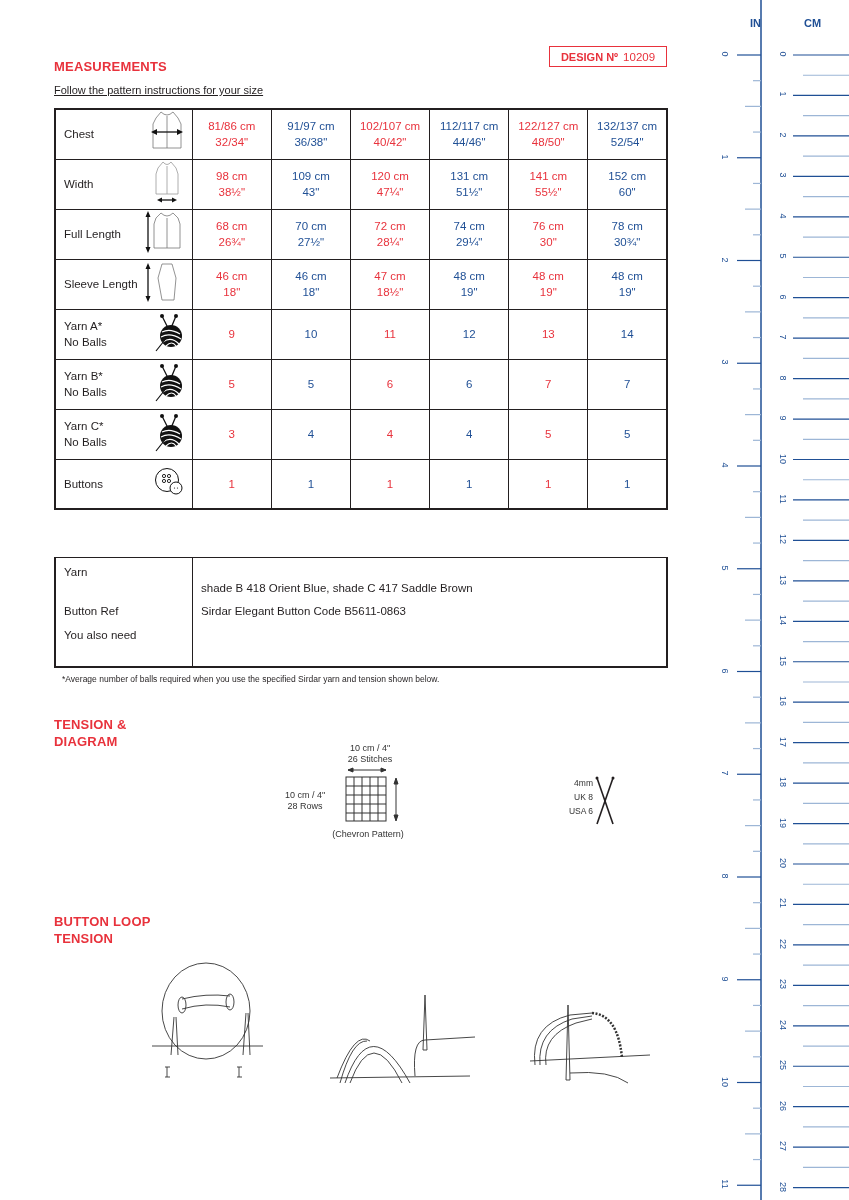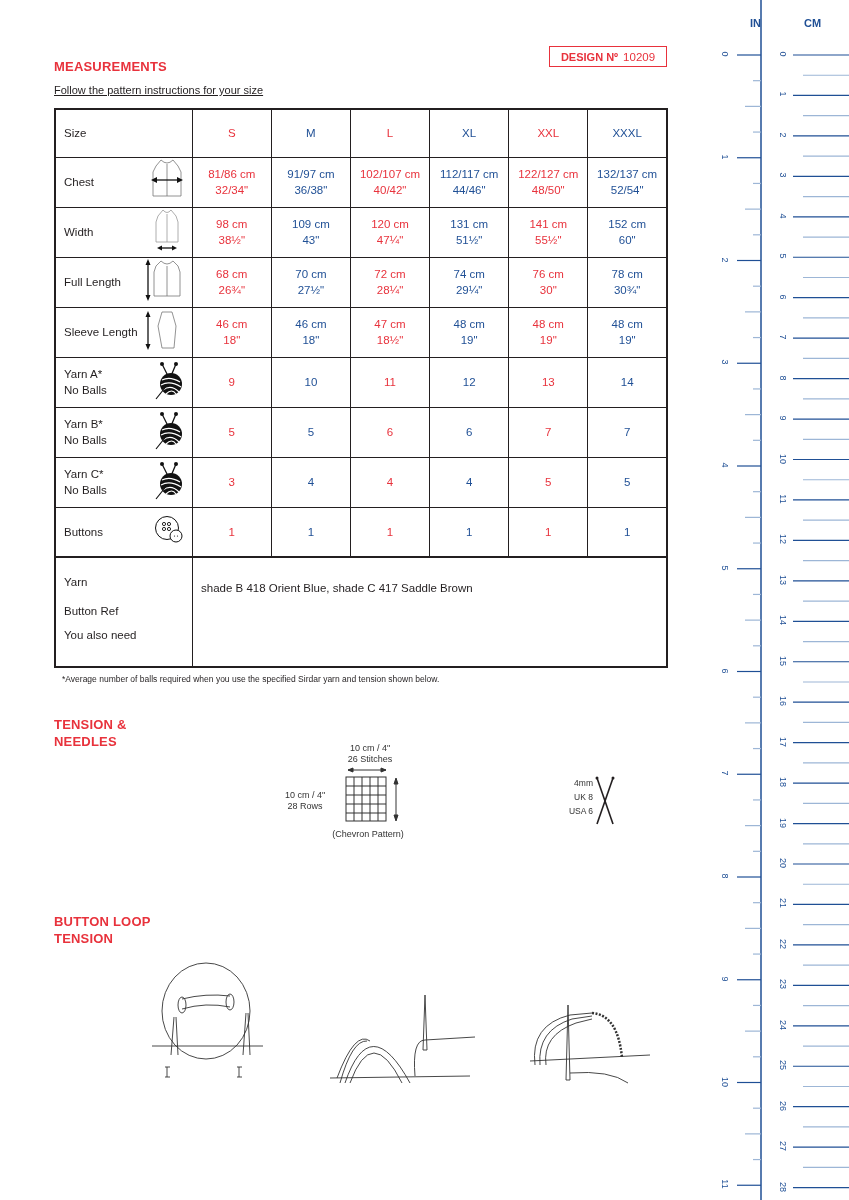--- a/index.html
+++ b/index.html
@@ -62,29 +62,20 @@
 
 <div id="measurements-title" class="section-title">MEASUREMENTS</div>
 <div class="design-box">
   <span>DESIGN Nº</span>
   <span class="num">10209</span>
 </div>
 <div class="subtitle">Follow the pattern instructions for your size</div>
 
 <table class="mtable">
   <tbody id="mtable-body">
-    <tr class="size-row">
-      <td class="label-cell">Size</td>
-      <td class="val red">S</td>
-      <td class="val blue">M</td>
-      <td class="val red">L</td>
-      <td class="val blue">XL</td>
-      <td class="val red">XXL</td>
-      <td class="val blue">XXXL</td>
-    </tr>
   <tr>
         <td class="label-cell"><div class="lbl">Chest</div><span class="icon-wrap">
   <svg width="34" height="44" viewBox="0 0 34 44">
               <g fill="none" stroke="#777" stroke-width="0.8">
                 <path d="M11,2 L6,8 L3,14 L3,38 L31,38 L31,14 L28,8 L23,2 Q17,8 11,2 Z"></path>
                 <line x1="17" y1="6" x2="17" y2="38"></line>
               </g>
               <g stroke="#111" stroke-width="1.3">
                 <line x1="3" y1="22" x2="31" y2="22"></line>
               </g>
@@ -365,30 +356,31 @@
         </td>
         <td class="val blue">
           <div>1</div>
         </td>
       </tr>
     </tbody>
 </table>
 
 <div class="info-block">
   <div class="info-divider"></div>
-  <div class="info-item info-label" style="top:16px;">Yarn</div>
+  <div class="info-item info-label" style="top:6px;">Yarn</div>
   <div class="info-item info-value" style="top:22px;">shade B 418 Orient Blue, shade C 417 Saddle Brown</div>
   <div class="info-item info-label" style="top:45px;">Button Ref</div>
+  <div class="info-item info-value" style="top:45px;">Sirdar Elegant Button Code B5611-0863</div>
   <div class="info-item info-label" style="top:69px;">You also need</div>
 </div>
 <div class="footnote">*Average number of balls required when you use the specified Sirdar yarn and tension shown below.</div>
 
 <div id="tension-title" class="section-title">
   <div>TENSION &amp;</div>
-  <div>NEEDLES</div>
+  <div>DIAGRAM</div>
 </div>
 <div class="tlabel" style="left:330px; top:743px; width:80px;">
   <div>10 cm / 4"</div>
   <div>26 Stitches</div>
 </div>
 <div class="tlabel" style="left:270px; top:790px; width:70px;">
   <div>10 cm / 4"</div>
   <div>28 Rows</div>
 </div>
 <div class="tlabel" style="left:318px; top:829px; width:100px;">(Chevron Pattern)</div>

